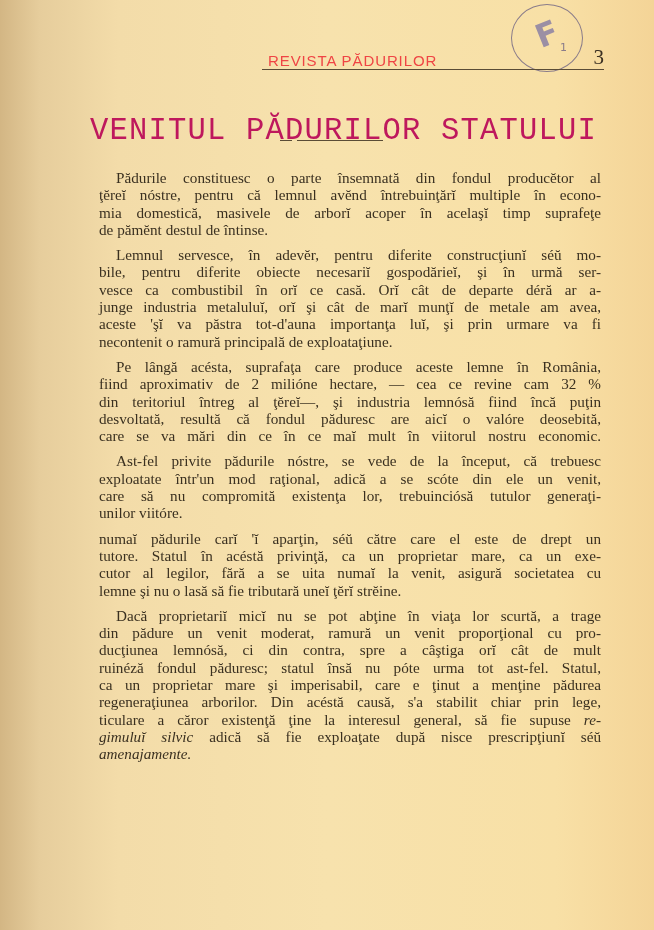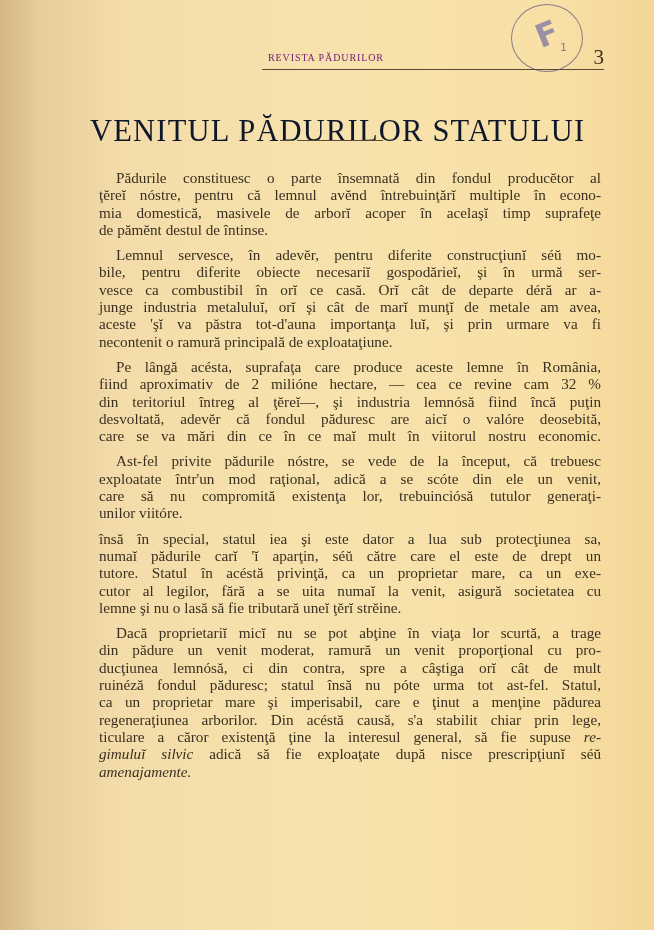--- a/index.html
+++ b/index.html
@@ -9,44 +9,44 @@
     font-family: "DejaVu Serif", "Liberation Serif", serif;
     color: #3a3020;
   }
   .page { position: absolute; left: 0; top: 0; width: 654px; height: 930px; }
   .running-header {
     position: absolute; left: 262px; top: 49px; width: 342px;
     border-bottom: 1px solid #5a4c36; height: 20px;
   }
   .running-title {
     position: absolute; left: 6px; top: 3px;
-    font-family: Liberation Serif, serif; font-size: 10px; letter-spacing: 0.9px;
-    color: #701a75;
+    font-family: Liberation Sans, sans-serif; font-size: 15px; letter-spacing: 0.9px;
+    color: #ef4444;
   }
   .page-number {
     position: absolute; right: 0px; top: -4px;
     font-family: "Liberation Serif", serif; font-size: 21px; color: #3b3022;
   }
   .stamp {
     position: absolute; left: 511px; top: 4px; width: 70px; height: 66px;
     border: 1.5px solid #8a7c8a; border-radius: 50%;
   }
   .stamp-letter {
     position: absolute; left: 24px; top: 10px;
     font-family: "DejaVu Sans", sans-serif; font-weight: bold; font-size: 32px;
     color: #9b8fa4; transform: rotate(-22deg);
   }
   .stamp-sub {
     position: absolute; left: 48px; top: 36px;
     font-family: "DejaVu Sans", sans-serif; font-size: 11px; color: #8a7c8a;
   }
   .article-title {
     position: absolute; left: 90px; top: 94px; width: 520px;
-    font-family: Liberation Serif, serif; font-size: 30.5px; letter-spacing: 1.2px;
-    color: #0f172a; white-space: nowrap; font-weight: normal;
+    font-family: Liberation Mono, monospace; font-size: 30.5px; letter-spacing: 1.2px;
+    color: #be185d; white-space: nowrap; font-weight: normal;
   }
   .title-rule {
     position: absolute; left: 297px; top: 140px; width: 86px; height: 0;
     border-top: 1px solid #5a4c36;
   }
   .title-rule-dash {
     position: absolute; left: 280px; top: 140px; width: 12px; height: 0;
     border-top: 1px solid #5a4c36;
   }
   .body-text {
@@ -91,31 +91,30 @@
       <span class="line" style="text-indent:0">bile, pentru diferite obiecte necesariĭ gospodărieĭ, şi în urmă ser-</span>
       <span class="line" style="text-indent:0">vesce ca combustibil în orĭ ce casă. Orĭ cât de departe déră ar a-</span>
       <span class="line" style="text-indent:0">junge industria metaluluĭ, orĭ şi cât de marĭ munţĭ de metale am avea,</span>
       <span class="line" style="text-indent:0">aceste 'şĭ va păstra tot-d'auna importanţa luĭ, şi prin urmare va fi</span>
       <span class="line last" style="text-indent:0">necontenit o ramură principală de exploataţiune.</span>
     </p>
     <p>
       <span class="line">Pe lângă acésta, suprafaţa care produce aceste lemne în România,</span>
       <span class="line" style="text-indent:0">fiind aproximativ de 2 milióne hectare, — cea ce revine cam 32 %</span>
       <span class="line" style="text-indent:0">din teritoriul întreg al ţĕreĭ—, şi industria lemnósă fiind încă puţin</span>
-      <span class="line" style="text-indent:0">desvoltată, adevĕr că fondul păduresc are aicĭ o valóre deosebită,</span>
+      <span class="line" style="text-indent:0">desvoltată, resultă că fondul păduresc are aicĭ o valóre deosebită,</span>
       <span class="line" style="text-indent:0">care se va mări din ce în ce maĭ mult în viitorul nostru economic.</span>
     </p>
     <p>
       <span class="line">Ast-fel privite pădurile nóstre, se vede de la început, că trebuesc</span>
       <span class="line" style="text-indent:0">exploatate într'un mod raţional, adică a se scóte din ele un venit,</span>
       <span class="line" style="text-indent:0">care să nu compromită existenţa lor, trebuinciósă tutulor generaţi-</span>
       <span class="line last" style="text-indent:0">unilor viitóre.</span>
     </p>
     <p>
-      <span class="line" style="text-indent:0">însă în special, statul iea şi este dator a lua sub protecţiunea sa,</span>
       <span class="line" style="text-indent:0">numaĭ pădurile carĭ 'ĭ aparţin, séŭ către care el este de drept un</span>
       <span class="line" style="text-indent:0">tutore. Statul în acéstă privinţă, ca un proprietar mare, ca un exe-</span>
       <span class="line" style="text-indent:0">cutor al legilor, fără a se uita numaĭ la venit, asigură societatea cu</span>
       <span class="line last" style="text-indent:0">lemne şi nu o lasă să fie tributară uneĭ ţĕrĭ strĕine.</span>
     </p>
     <p>
       <span class="line">Dacă proprietariĭ micĭ nu se pot abţine în viaţa lor scurtă, a trage</span>
       <span class="line" style="text-indent:0">din pădure un venit moderat, ramură un venit proporţional cu pro-</span>
       <span class="line" style="text-indent:0">ducţiunea lemnósă, ci din contra, spre a câştiga orĭ cât de mult</span>
       <span class="line" style="text-indent:0">ruinéză fondul păduresc; statul însă nu póte urma tot ast-fel. Statul,</span>

